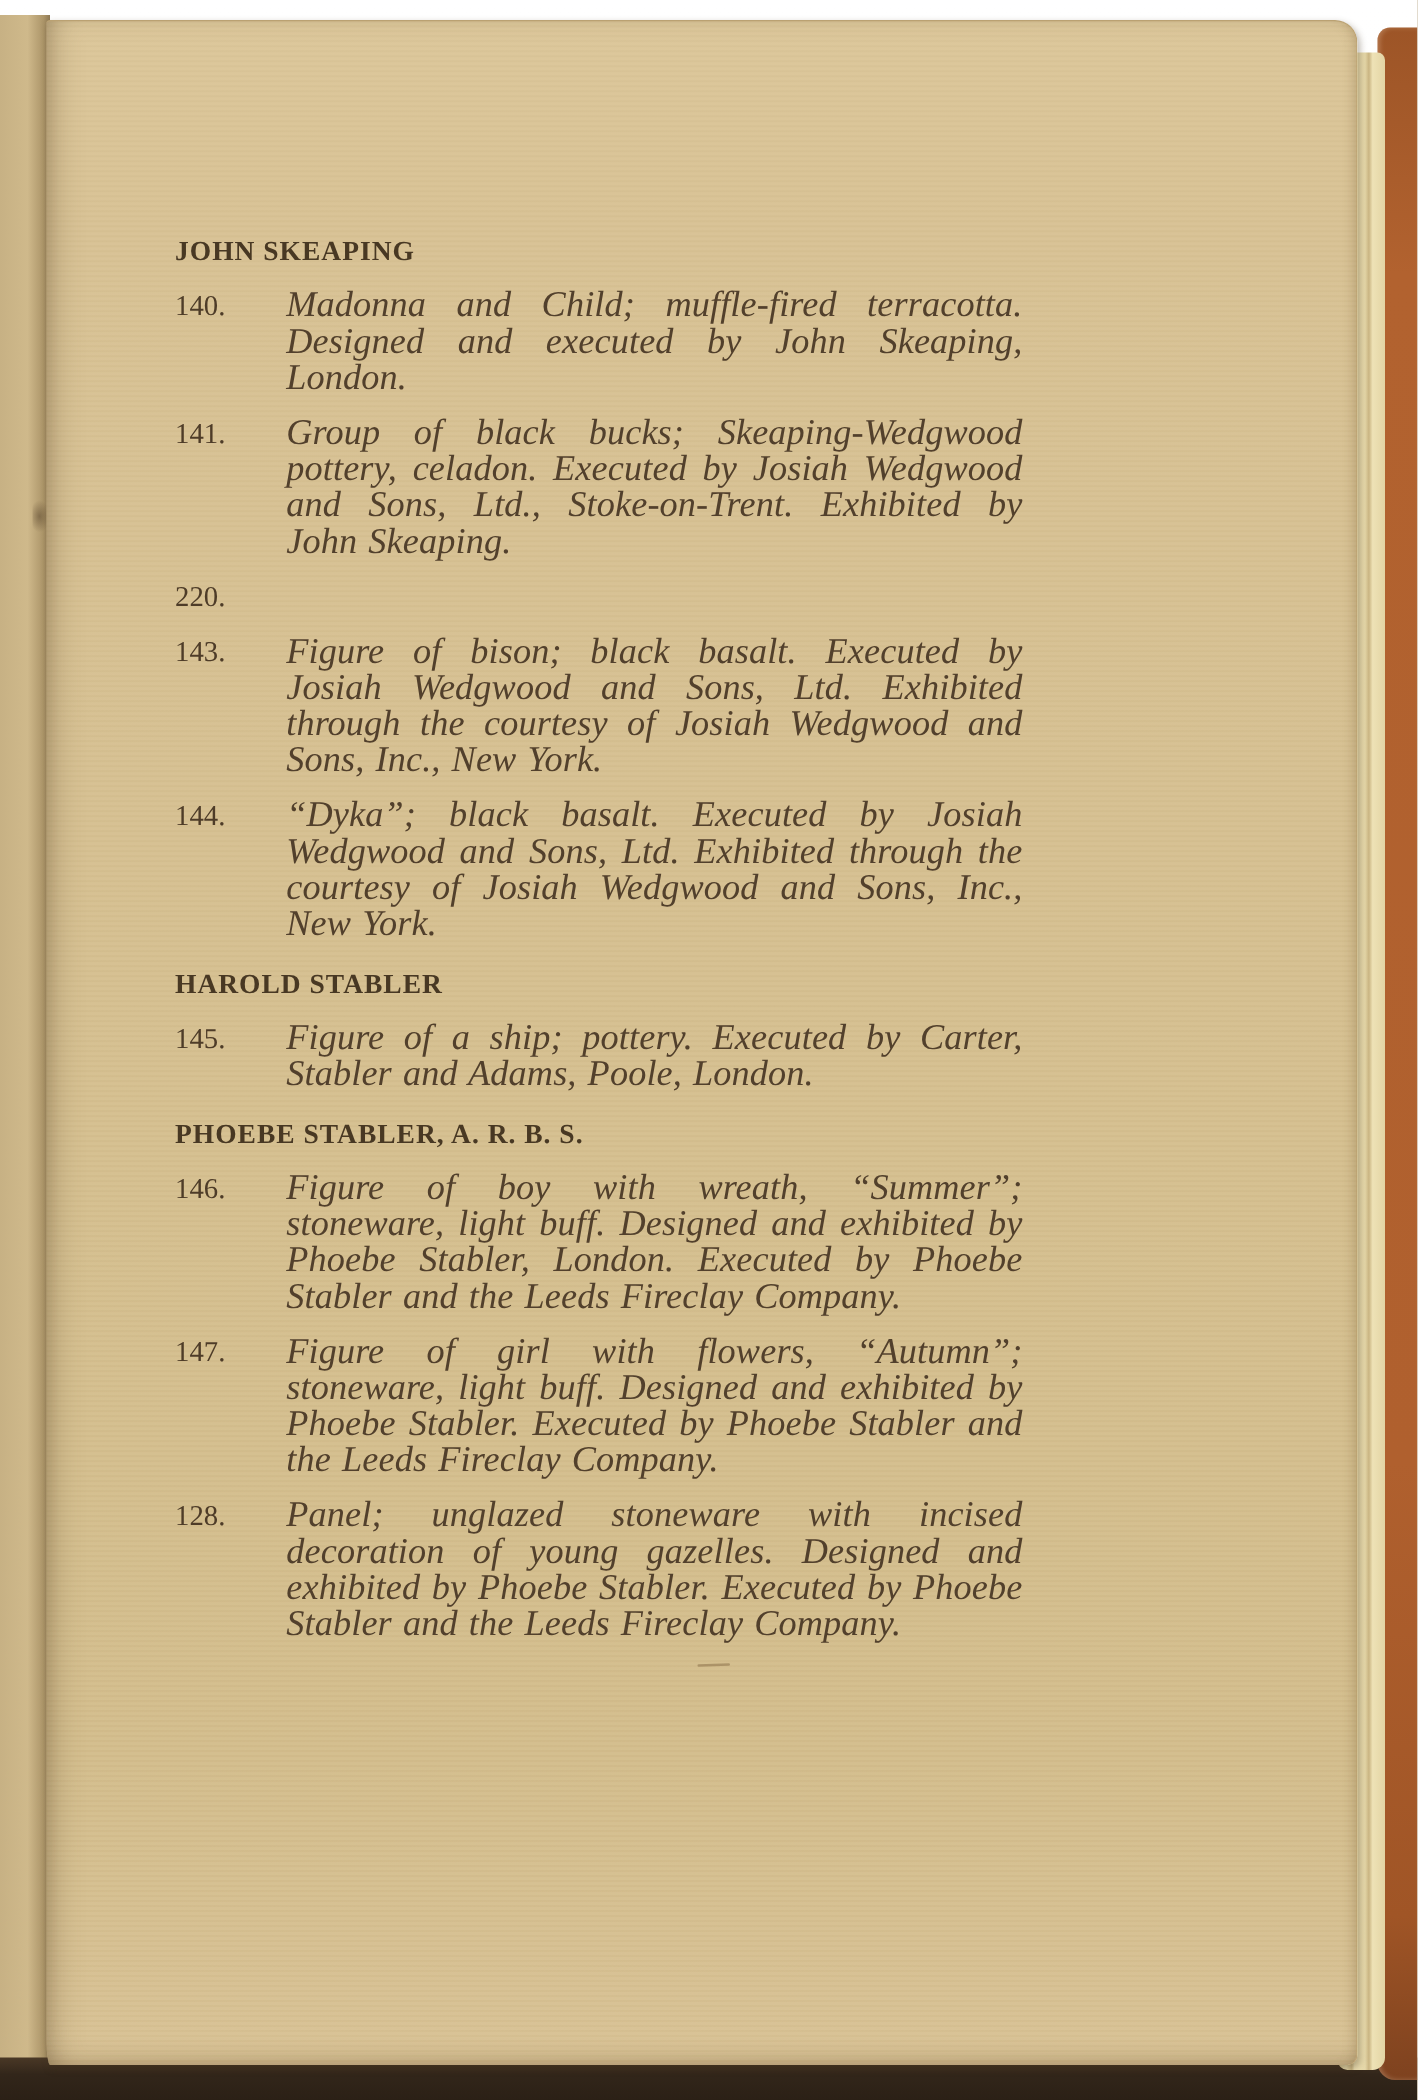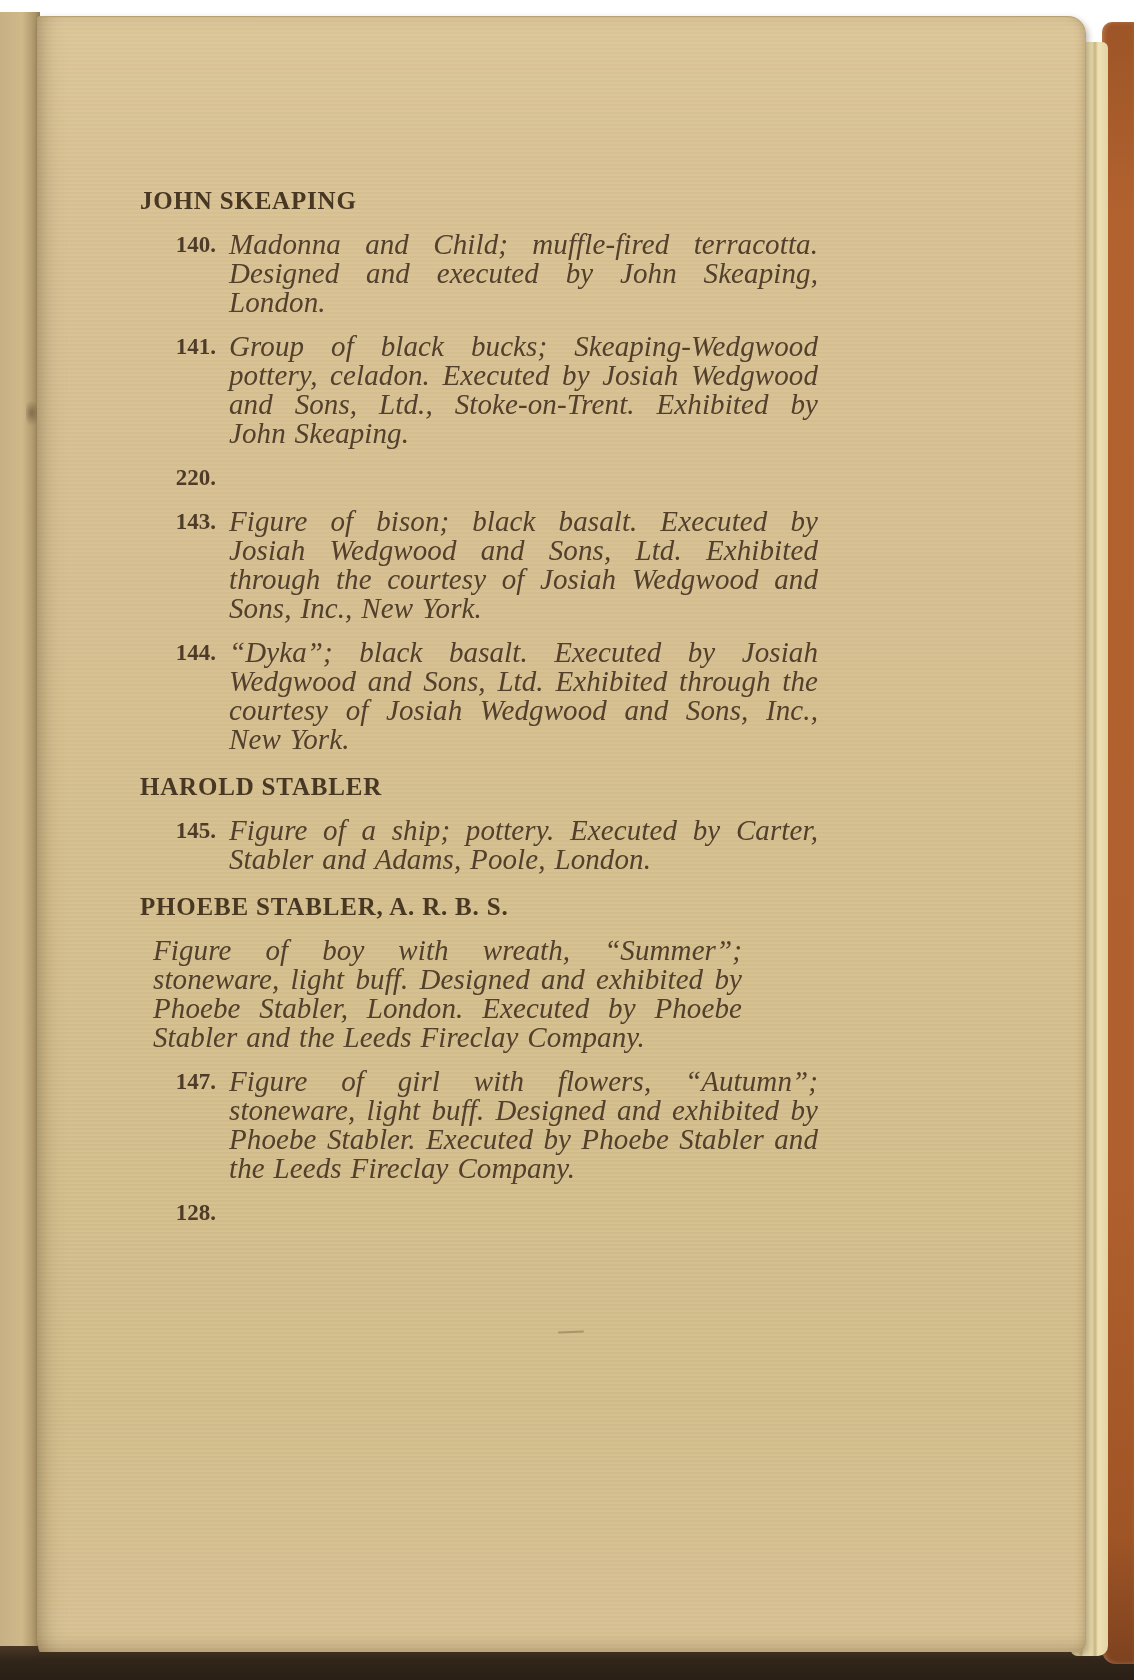--- a/index.html
+++ b/index.html
@@ -81,40 +81,39 @@
   }
 
   
   .content {
     position: absolute; z-index: 7;
     left: 140px; top: 186px; width: 682px;
     color: #4e3c28;
   }
   .artist-heading {
     margin: 0 0 14px 0;
-    font-size: 25px;
+    font-size: 22px;
     line-height: 30px;
     font-weight: bold;
     letter-spacing: 0.8px;
     color: #483823;
   }
   .section { margin: 0 0 0 0; }
   .section + .section { margin-top: 18px; }
   .entry {
     display: flex;
     margin-bottom: 15px;
   }
   .entry-number {
     flex: 0 0 76px;
-    text-align: right;
+    text-align: left;
     font-size: 23px;
     line-height: 29px;
     font-style: normal;
     color: #4e3c28;
-    font-weight: bold;
   }
   .entry-text {
     margin-left: 13px;
     width: 589px;
     font-size: 29px;
     line-height: 29px;
     font-style: italic;
     text-align: justify;
     letter-spacing: 0.1px;
     word-spacing: 1.5px;
@@ -164,25 +163,27 @@
       <h2 class="artist-heading">HAROLD STABLER</h2>
       <div class="entry">
         <div class="entry-number">145.</div>
         <div class="entry-text">Figure of a ship; pottery. Executed by Carter, Stabler and Adams, Poole, London.</div>
       </div>
     </div>
 
     <div class="section">
       <h2 class="artist-heading">PHOEBE STABLER, A. R. B. S.</h2>
       <div class="entry">
+        <div class="entry-number">146.</div>
         <div class="entry-text">Figure of boy with wreath, “Summer”; stoneware, light buff. Designed and exhibited by Phoebe Stabler, London. Executed by Phoebe Stabler and the Leeds Fireclay Company.</div>
       </div>
       <div class="entry">
         <div class="entry-number">147.</div>
         <div class="entry-text">Figure of girl with flowers, “Autumn”; stoneware, light buff. Designed and exhibited by Phoebe Stabler. Executed by Phoebe Stabler and the Leeds Fireclay Company.</div>
       </div>
       <div class="entry">
         <div class="entry-number">128.</div>
+        <div class="entry-text">Panel; unglazed stoneware with incised decoration of young gazelles. Designed and exhibited by Phoebe Stabler. Executed by Phoebe Stabler and the Leeds Fireclay Company.</div>
       </div>
     </div>
 
   </div>
 </div>
 
 </body></html>

